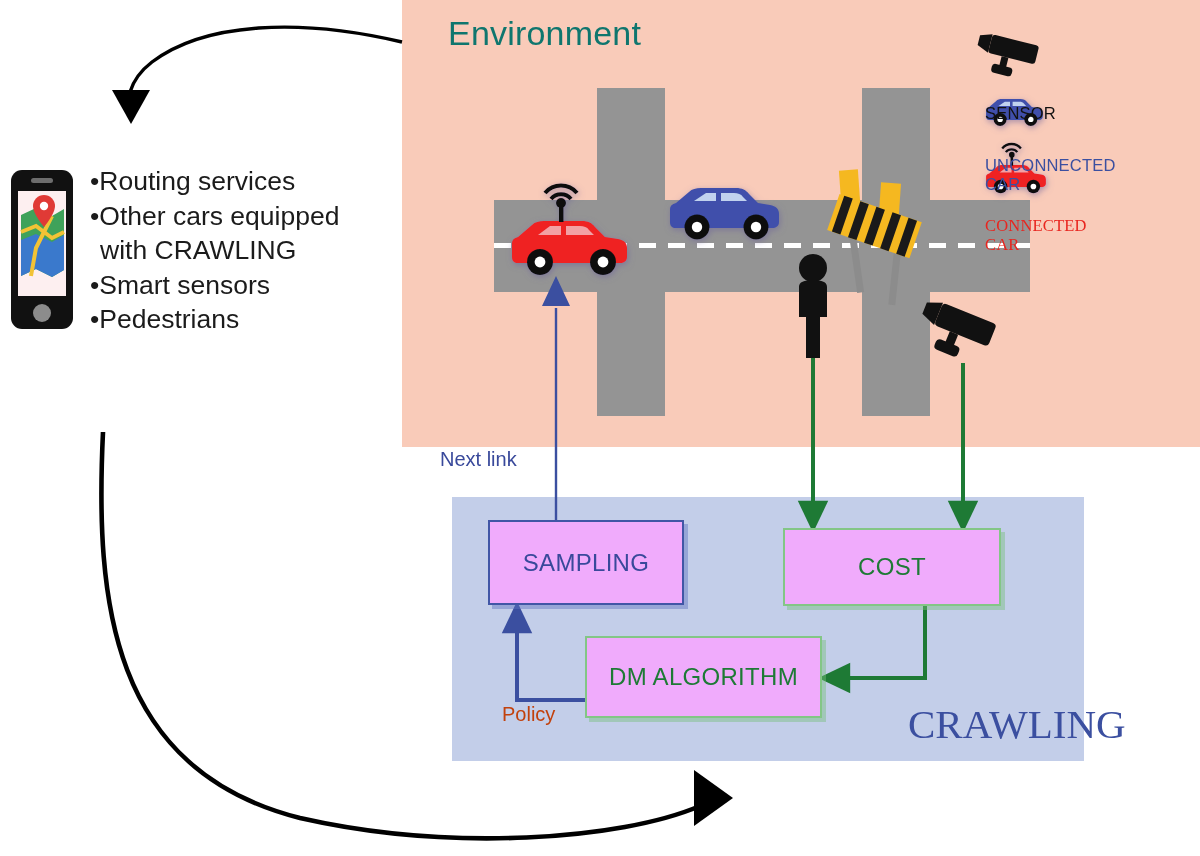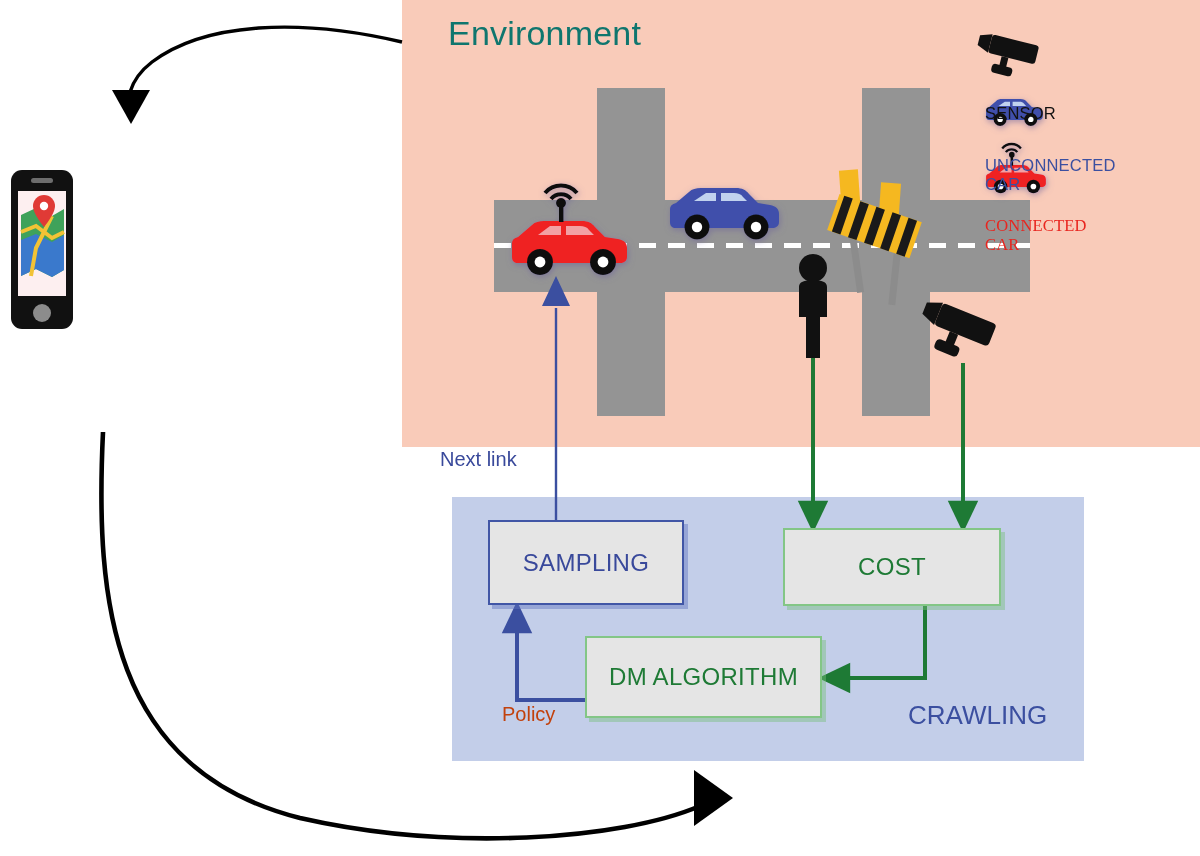--- a/index.html
+++ b/index.html
@@ -7,22 +7,22 @@
        font-family:"Liberation Sans", sans-serif;}
   #stage{position:absolute;left:0;top:0;width:1200px;height:856px;}
 
   
   .panel{position:absolute;}
   #env-panel{left:402px;top:0;width:798px;height:447px;background:#f9cbb9;}
   #crawling-panel{left:452px;top:497px;width:632px;height:264px;background:#c3cee9;}
 
   #env-title{position:absolute;left:448px;top:14px;font-size:34px;color:#0f766e;
              letter-spacing:.2px;white-space:nowrap;}
-  #crawling-title{position:absolute;left:908px;top:700px;font-size:26px;color:#3b4fa0;
-             white-space:nowrap;}
+  #crawling-title{position:absolute;left:908px;top:700px;font-size:41px;color:#3b4fa0;
+             white-space:nowrap;font-family:Liberation Serif, serif;}
 
   
   .road{position:absolute;background:#949494;}
   #road-h{left:494px;top:200px;width:536px;height:92px;}
   #road-v1{left:597px;top:88px;width:68px;height:328px;}
   #road-v2{left:862px;top:88px;width:68px;height:328px;}
   #lane-dash{position:absolute;left:494px;top:243px;width:536px;height:5px;
      background:repeating-linear-gradient(to right,#ffffff 0px,#ffffff 17px,
                 rgba(255,255,255,0) 17px,rgba(255,255,255,0) 29px);}
 
@@ -36,21 +36,21 @@
   #legend{position:absolute;left:985px;top:33px;width:215px;}
   .leg-row{position:absolute;display:flex;align-items:flex-start;flex-direction:column;}
   .leg-label{font-size:16.5px;line-height:19px;letter-spacing:.2px;}
   #leg-sensor{left:0;top:0;}
   #leg-unconn{left:0;top:52px;}
   #leg-conn{left:0;top:112px;font-family:Liberation Serif, serif;}
   .leg-ico{width:68px;flex:0 0 68px;position:relative;height:40px;}
   .leg-txt{padding-top:3px;}
 
   
-  .pbox{position:absolute;background:#e5e5e5;display:flex;align-items:center;
+  .pbox{position:absolute;background:#f0abfc;display:flex;align-items:center;
         justify-content:center;box-sizing:border-box;}
   .pbox span{font-size:24px;letter-spacing:.3px;}
   #box-sampling{left:488px;top:520px;width:196px;height:85px;
       border:2px solid #4156a6;box-shadow:4px 4px 0 rgba(95,115,190,.45);}
   #box-sampling span{color:#39499b;}
   #box-cost{left:783px;top:528px;width:218px;height:78px;
       border:2px solid #83c686;box-shadow:4px 4px 0 rgba(120,190,125,.45);}
   #box-cost span{color:#1e7a35;}
   #box-dm{left:585px;top:636px;width:237px;height:82px;
       border:2px solid #83c686;box-shadow:4px 4px 0 rgba(120,190,125,.45);}
@@ -247,20 +247,27 @@
 
     <g>
       <path d="M925,606 L925,678 L835,678" stroke="#1e7a35" stroke-width="4" fill="none" marker-end="url(#ar-green)"></path>
     </g>
 
     <g>
       <path d="M585,700 L517,700 L517,618" stroke="#3b4fa0" stroke-width="4" fill="none" marker-end="url(#ar-blue)"></path>
     </g>
   </svg>
 
+  <div id="bullets">
+    <div>•Routing services</div>
+    <div>•Other cars equipped</div>
+    <div class="ind">with CRAWLING</div>
+    <div>•Smart sensors</div>
+    <div>•Pedestrians</div>
+  </div>
 
   <div id="legend">
     <div class="leg-row" id="leg-sensor">
       <div class="leg-ico"></div>
       <div class="leg-txt">
         <div class="leg-label" style="color:#111111">SENSOR</div>
       </div>
     </div>
     <div class="leg-row" id="leg-unconn">
       <div class="leg-ico"></div>

